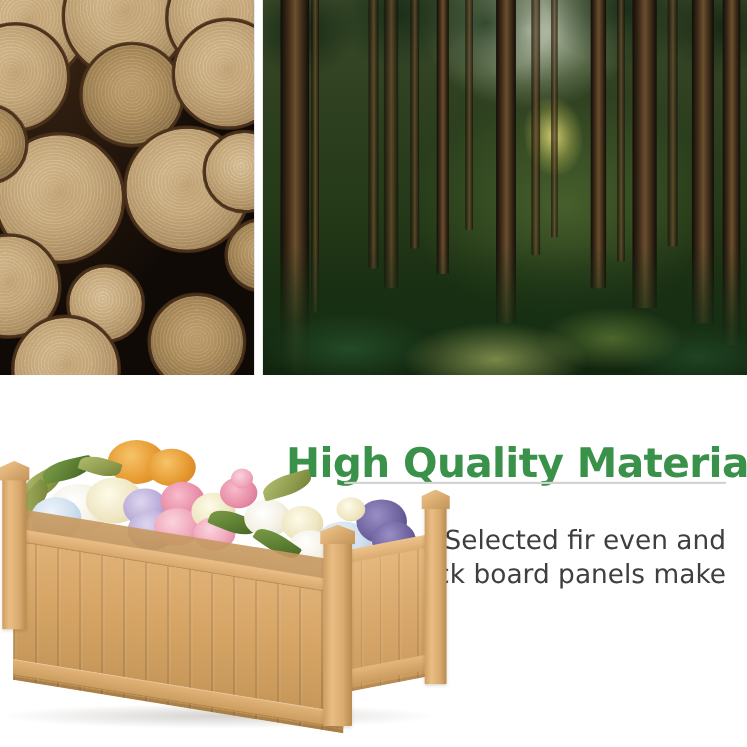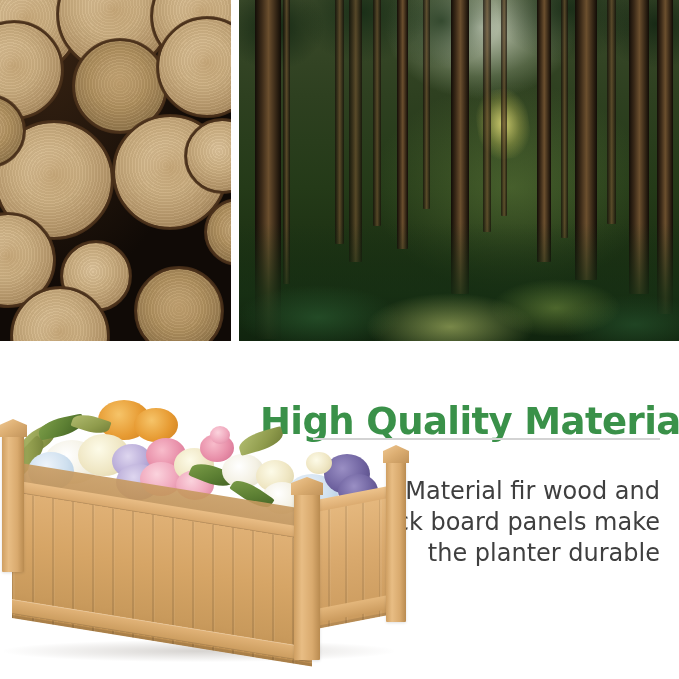--- a/index.html
+++ b/index.html
@@ -327,23 +327,22 @@
     </div>
   </div>
 
   <div class="content"></div>
 
   <h1 class="headline">High Quality Material</h1>
 
   <div class="divider"></div>
 
   <p class="body-copy">
-    <span>Material fir wood and</span>
+    <span>Selected fir even and</span>
     <span>thick board panels make</span>
-    <span>the planter durable</span>
   </p>
 
   <div class="planter-photo">
     <div class="planter-shadow"></div>
 
     <div class="flowers">
       <div class="leaf leaf-olive" style="left:24px;top:18px;width:40px;height:20px;transform:rotate(-28deg);"></div>
       <div class="leaf leaf-green" style="left:44px;top:6px;width:46px;height:18px;transform:rotate(-12deg);"></div>
       <div class="leaf leaf-olive" style="left:12px;top:36px;width:44px;height:18px;transform:rotate(-46deg);"></div>
       <div class="fl bloom-orange" style="left:104px;top:-12px;width:52px;height:40px;"></div>

